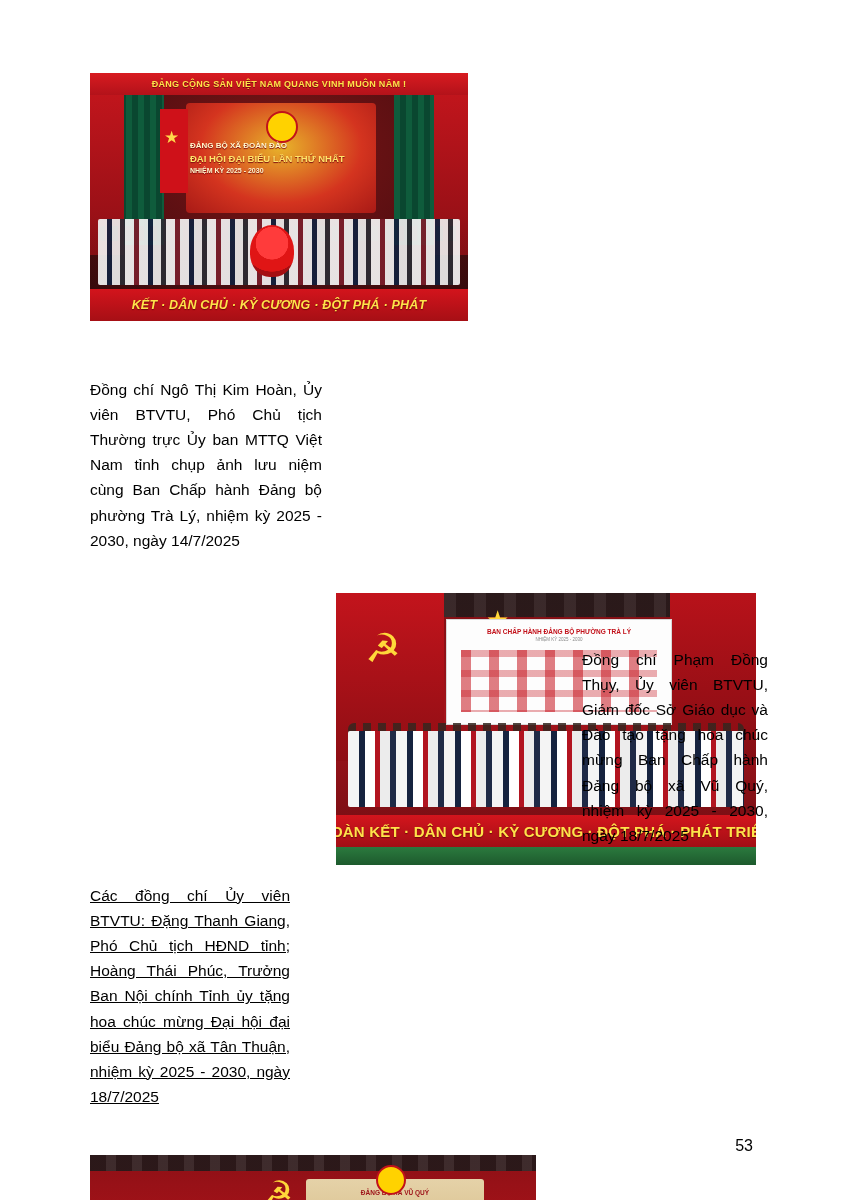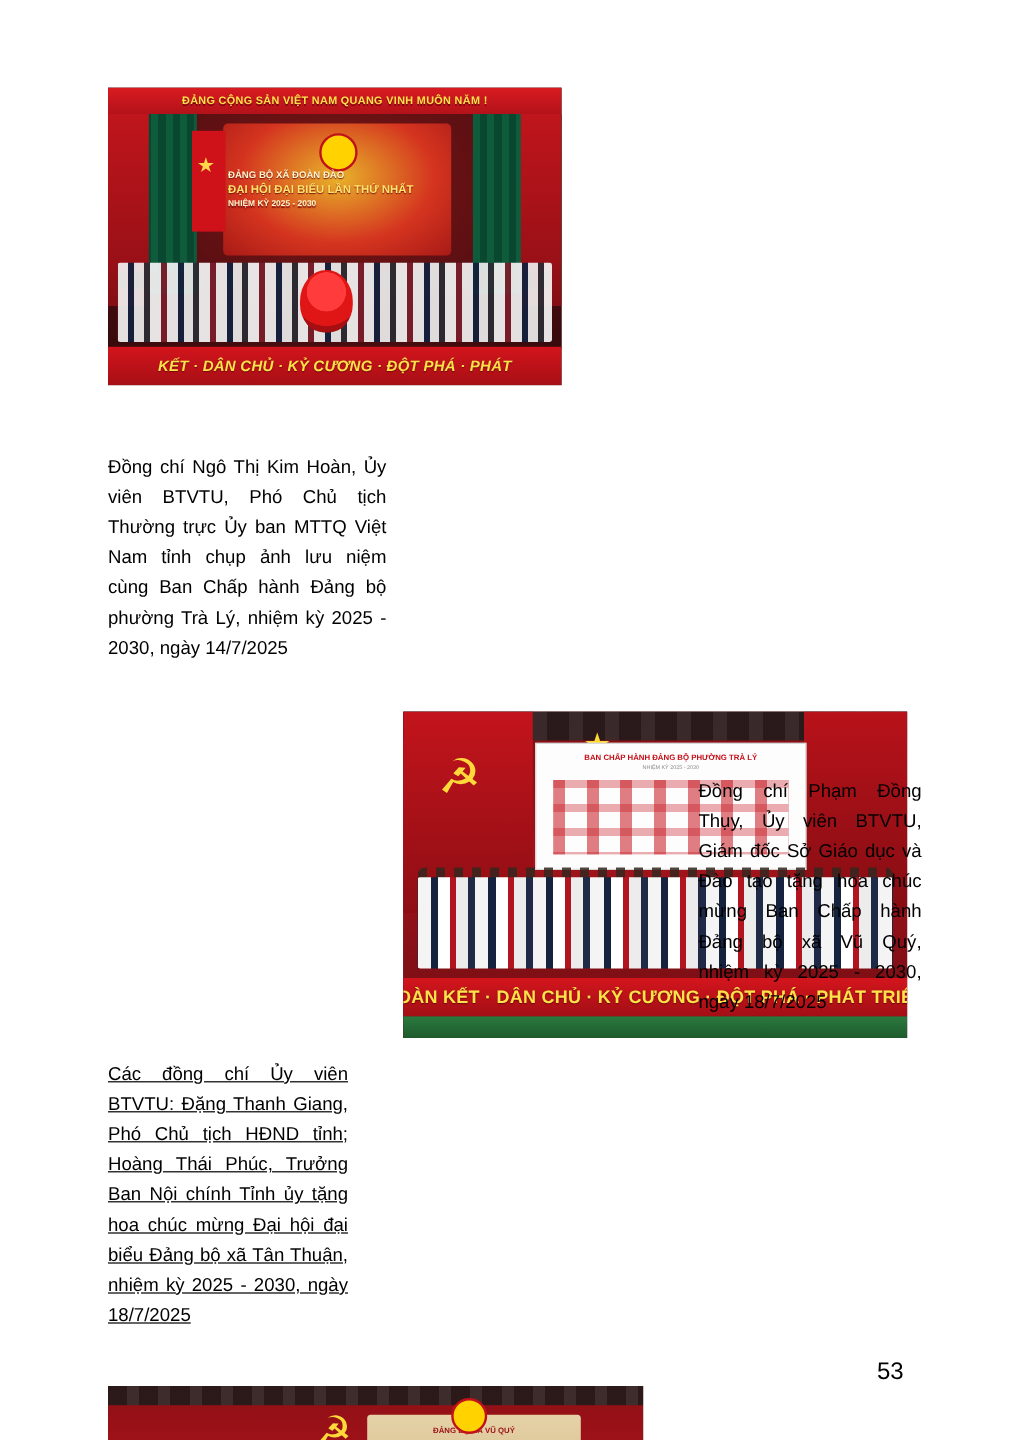--- a/index.html
+++ b/index.html
@@ -229,21 +229,21 @@
   .p3 .emblem {
     position: absolute; left: 286px; top: 10px; width: 26px; height: 26px;
     border-radius: 50%; background: #ffd200; border: 2px solid #c1121a;
   }
   .cap3 { left: 582px; top: 636px; width: 186px; }
   .cap4 { left: 90px; top: 872px; width: 200px; text-decoration: underline; }
 
   
   .page-number {
     position: absolute; right: 92px; bottom: 56px;
-    font-size: 20px; color: #000;
+    font-size: 16px; color: #000;
   }
 </style>
 </head>
 <body>
 
 <div class="page">
 
   <div class="block photo p1">
     <div class="banner-top">ĐẢNG CỘNG SẢN VIỆT NAM QUANG VINH MUÔN NĂM !</div>
     <div class="hall">

